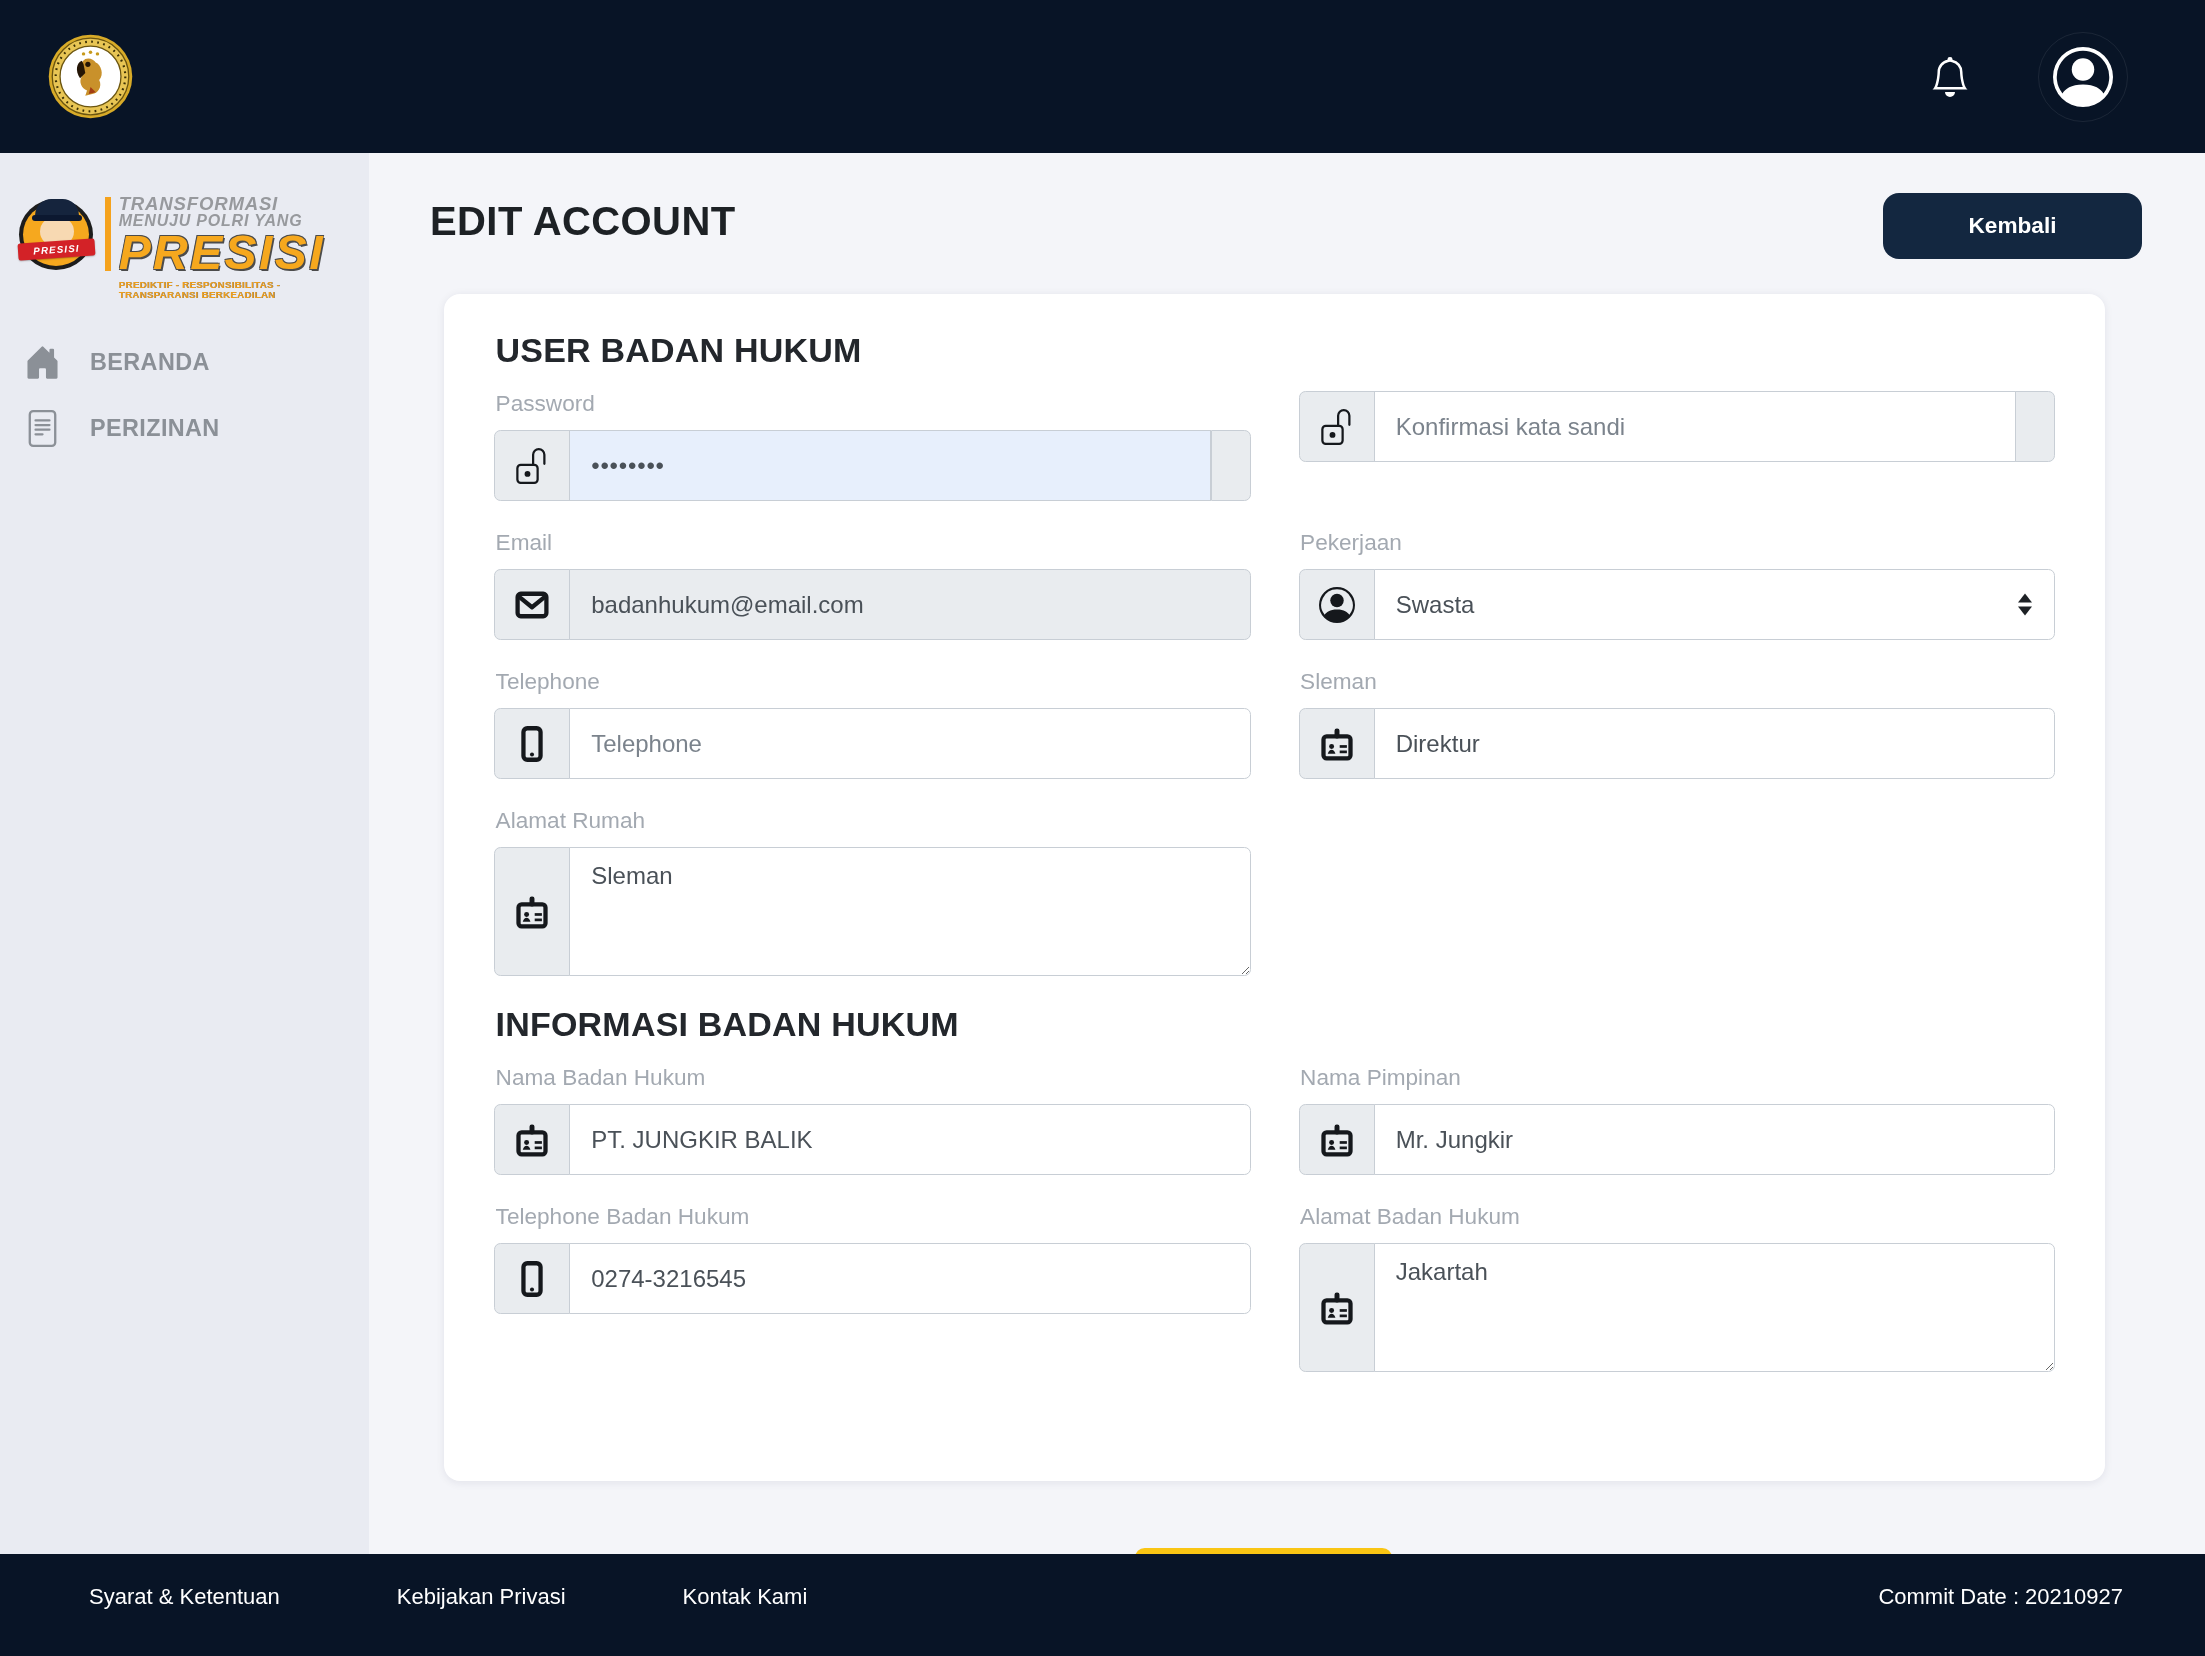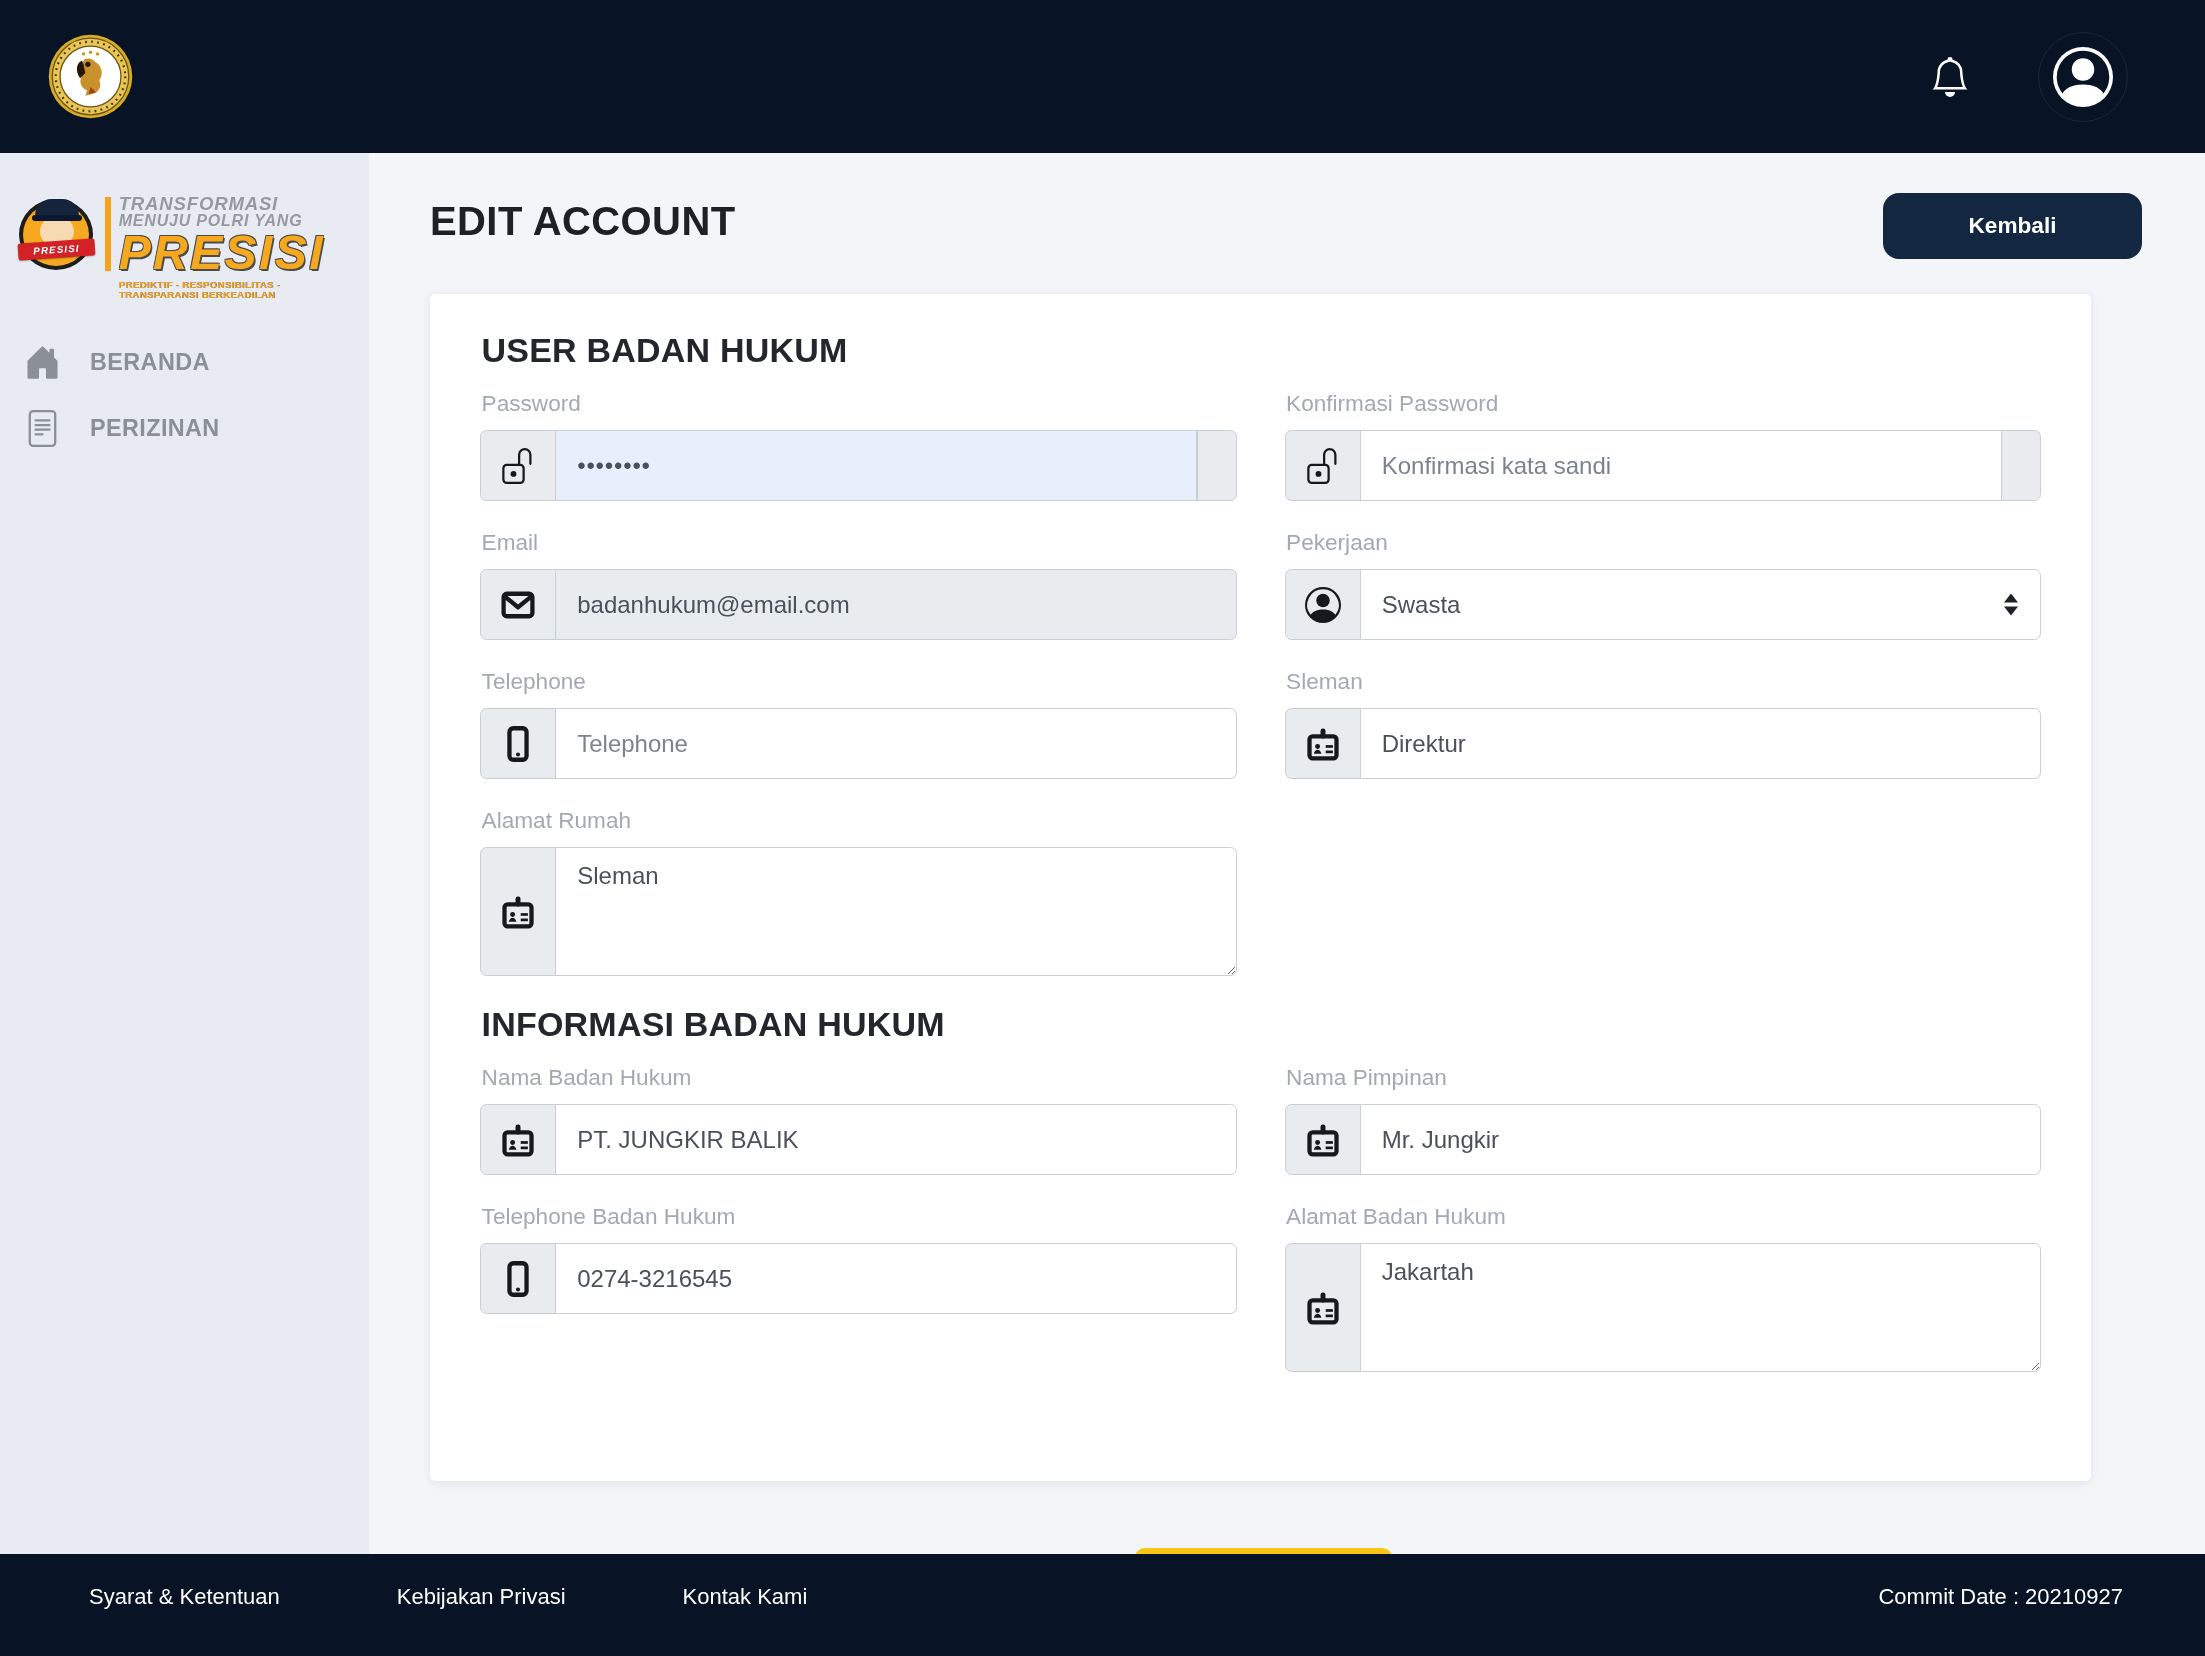--- a/index.html
+++ b/index.html
@@ -47,22 +47,22 @@
   .side-item svg{width:37px;height:37px;flex:none;}
 
   
   .page-title{position:absolute;left:430px;top:199px;margin:0;font-size:40px;line-height:45px;
     font-weight:bold;color:#1d2125;letter-spacing:0.4px;z-index:5;}
   .kembali-btn{position:absolute;left:1883px;top:193px;width:259px;height:66px;background:#132740;
     color:#fff;font-size:22.6px;font-weight:bold;border:none;border-radius:16px;cursor:pointer;
     font-family:inherit;z-index:5;}
 
   
-  .card{position:absolute;left:430px;top:294px;width:1661px;height:1187px;background:#fff;
-    border-radius:5px;box-shadow:0 1.6px 8px rgba(20,30,60,0.08);padding:37px 50px;z-index:5;overflow:hidden;}
+  .card{position:absolute;left:444px;top:294px;width:1661px;height:1187px;background:#fff;
+    border-radius:16px;box-shadow:0 1.6px 8px rgba(20,30,60,0.08);padding:37px 50px;z-index:5;overflow:hidden;}
   .sec-title{font-size:34px;font-weight:bold;color:#23272c;margin:0 0 21px 1.6px;letter-spacing:0.2px;}
   .fgrid{display:grid;grid-template-columns:1fr 1fr;column-gap:48px;align-items:start;}
   .field{margin-bottom:29px;}
   .f-label{font-size:22.6px;color:#a3a9b1;margin:0 0 13px 1.6px;}
   .igroup{display:flex;align-items:stretch;height:71px;}
   .tgroup{height:129px;}
   .iaddon{flex:none;width:76px;background:#e9ecef;border:0.8px solid #c8ced5;border-radius:6.5px 0 0 6.5px;
     display:flex;align-items:center;justify-content:center;color:#15181c;}
   .iaddon svg{width:36px;height:36px;}
   .icontrol{flex:1;min-width:0;margin-left:-0.8px;border:0.8px solid #c8ced5;border-radius:0 6.5px 6.5px 0;
@@ -179,21 +179,20 @@
               <path d="M11 1a2 2 0 0 0-2 2v4a2 2 0 0 1 2 2v5a2 2 0 0 1-2 2H3a2 2 0 0 1-2-2V9a2 2 0 0 1 2-2h5V3a3 3 0 0 1 6 0v4a.5.5 0 0 1-1 0V3a2 2 0 0 0-2-2zM3 8a1 1 0 0 0-1 1v5a1 1 0 0 0 1 1h6a1 1 0 0 0 1-1V9a1 1 0 0 0-1-1H3z"></path>
               <circle cx="6" cy="11.5" r="1.3"></circle>
             </svg>
         </span>
         <input type="text" class="icontrol pw-bg sq-right" value="••••••••" style="">
         <span class="raddon"></span>
       </div>
     </div>
 
     <div class="field">
-      <div class="f-label">Konfirmasi Password</div>
       <div class="igroup">
         <span class="iaddon">
           <svg viewBox="0 0 16 16" fill="currentColor">
               <path d="M11 1a2 2 0 0 0-2 2v4a2 2 0 0 1 2 2v5a2 2 0 0 1-2 2H3a2 2 0 0 1-2-2V9a2 2 0 0 1 2-2h5V3a3 3 0 0 1 6 0v4a.5.5 0 0 1-1 0V3a2 2 0 0 0-2-2zM3 8a1 1 0 0 0-1 1v5a1 1 0 0 0 1 1h6a1 1 0 0 0 1-1V9a1 1 0 0 0-1-1H3z"></path>
               <circle cx="6" cy="11.5" r="1.3"></circle>
             </svg>
         </span>
         <input type="text" class="icontrol sq-right" placeholder="Konfirmasi kata sandi" style="">
         <span class="raddon"></span>
       </div>

